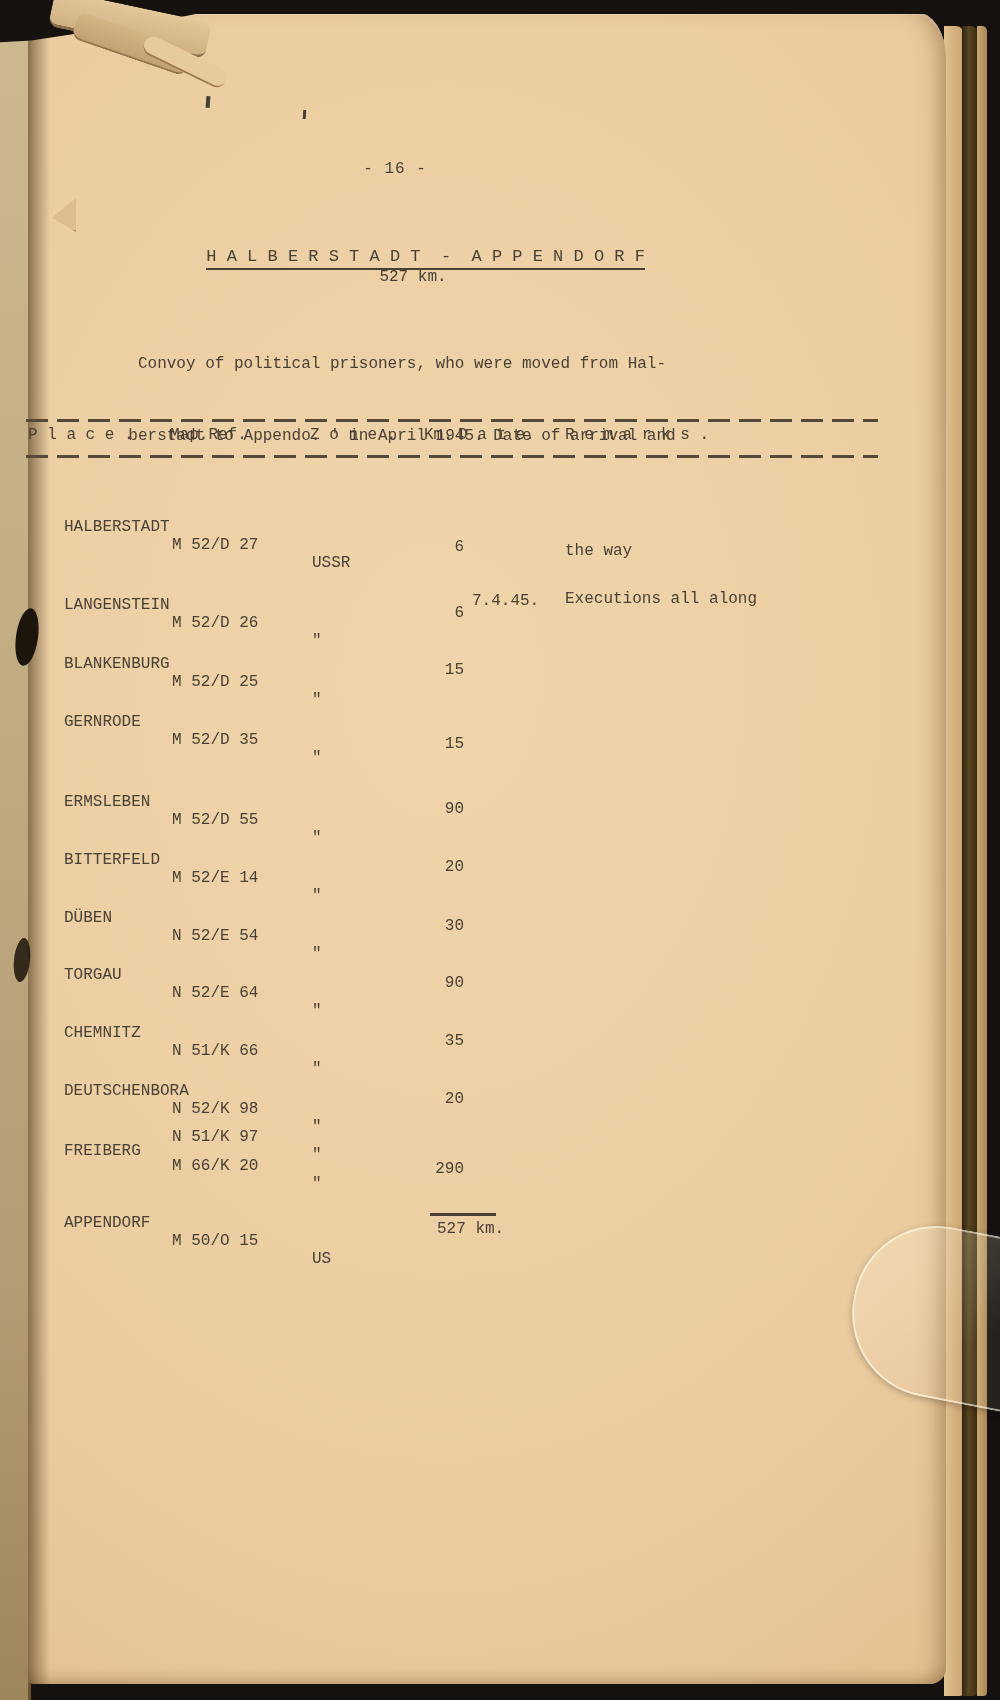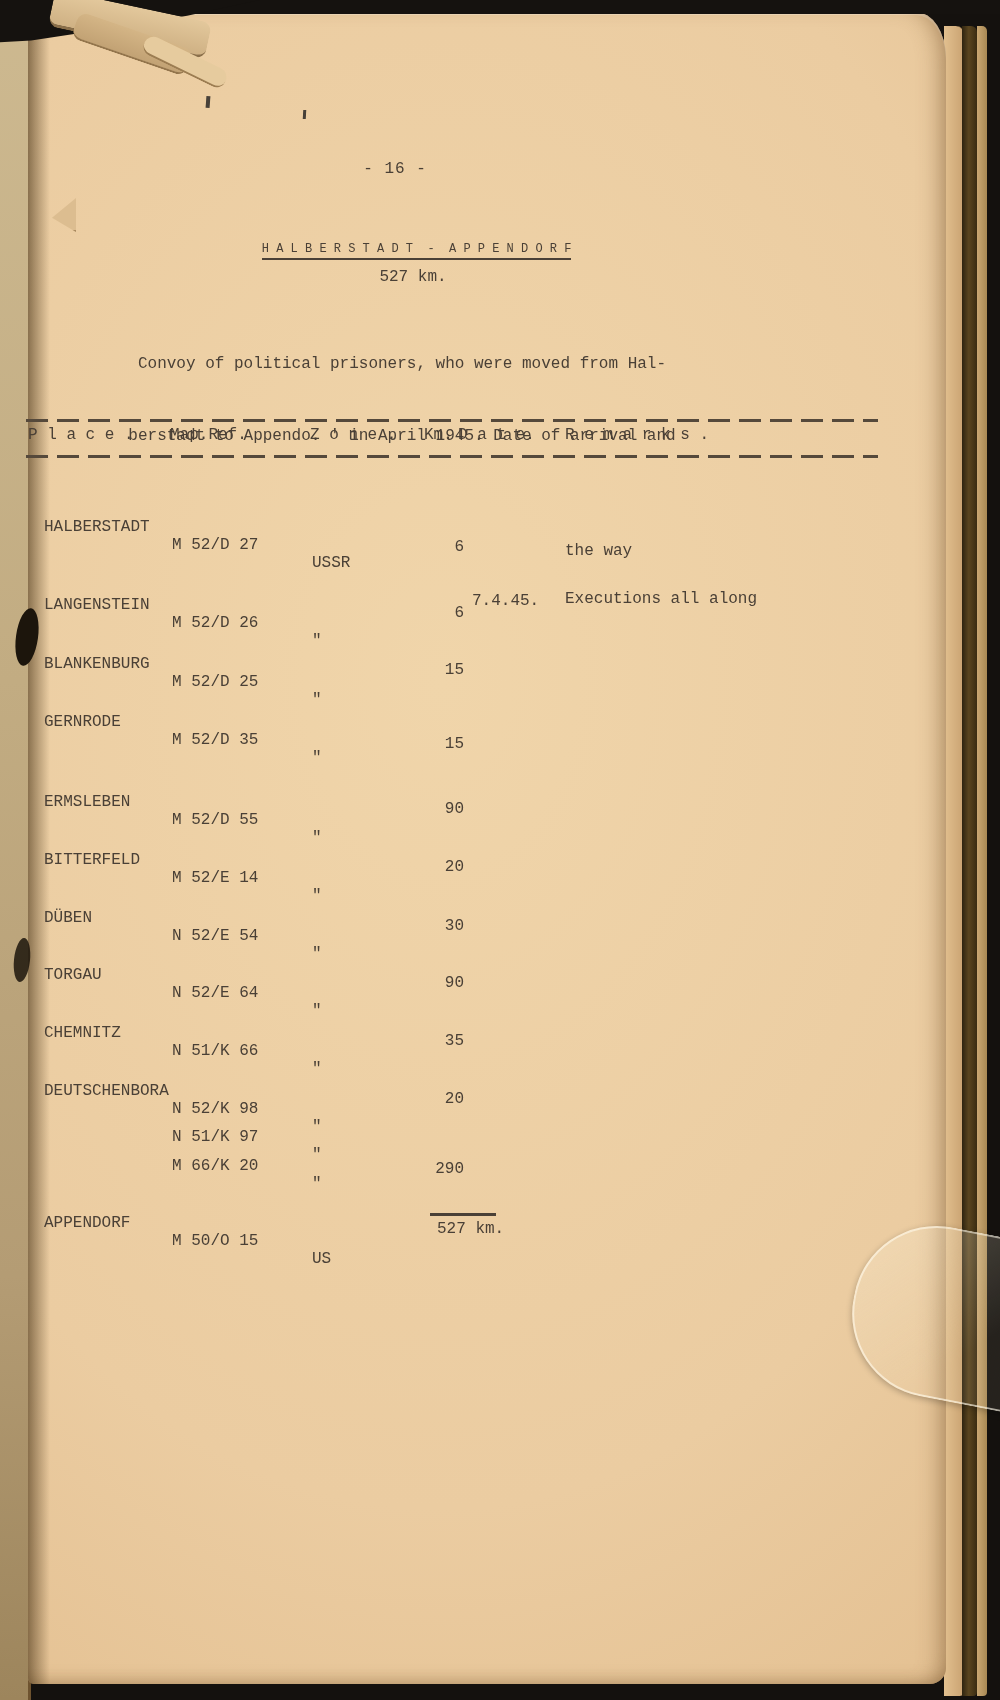--- a/index.html
+++ b/index.html
@@ -62,35 +62,35 @@
   .stray{position:absolute; z-index:21; background:#474038;}
   .stray.m1{left:206px; top:96px; width:4px; height:12px; transform:rotate(4deg);}
   .stray.m2{left:303px; top:110px; width:3px; height:9px; transform:rotate(3deg);}
 
   
   .content{position:absolute; inset:0; z-index:20; color:#4a4036; font-weight:normal; font-size:16px;}
   .content div, .content span{white-space:pre;}
   .pageno{position:absolute; left:45px; top:160px; width:700px; text-align:center; letter-spacing:1px;}
   .route-title{
     position:absolute; left:45px; top:228px; width:700px; text-align:center;
-    font-size:12px;
+    font-size:17px;
   }
   .route-title .t-inner{display:inline-block; border-bottom:2px solid #4a4036; padding-bottom:2px;}
   .route-km{position:absolute; left:63px; top:268px; width:700px; text-align:center;}
   .intro{position:absolute; left:52px; top:304px; width:700px; text-align:center; line-height:24px;}
   .dash{
     position:absolute; left:26px; width:852px; height:3px;
     background:repeating-linear-gradient(90deg,#55493b 0 22px, rgba(85,73,59,0) 22px 31px);
   }
   .dash.d1{top:419px;} .dash.d2{top:455px;}
   .thead span{position:absolute; top:426px;}
   .h-place{left:28px;} .h-mapref{left:170px;} .h-zone{left:310px;}
   .h-km{left:424px;} .h-date{left:458px;} .h-remarks{left:565px;}
   .trow{position:absolute; left:0; width:1000px; height:22px;}
-  .c-place{position:absolute; left:12px;padding-left:32px;}
+  .c-place{position:absolute; left:32px;padding-left:32px;}
   .c-mapref{position:absolute; left:172px;}
   .c-zone{position:absolute; left:312px;}
   .c-date{position:absolute; left:472px;margin-top:20px;}
   .c-remarks{position:absolute; left:565px;}
   .kmval{position:absolute; left:408px; width:56px; text-align:right;}
   .total-rule{position:absolute; left:430px; top:1213px; width:66px; height:3px; background:#4a4036;}
   .total-label{position:absolute; left:437px; top:1220px;}
 </style>
 </head>
 <body>
@@ -212,20 +212,23 @@
       <span class="c-place">DEUTSCHENBORA</span>
       <span class="c-mapref">N 52/K 98</span>
       <span class="c-zone">"</span>
     </div>
     <div class="kmval" style="top:1090px">20</div>
 
     <div class="trow" style="top:1110px">
       <span class="c-mapref">N 51/K 97</span>
       <span class="c-zone">"</span>
     </div>
+    <div class="trow" style="top:1124px">
+      <span class="c-place">FREIBERG</span>
+    </div>
     <div class="trow" style="top:1139px">
       <span class="c-mapref">M 66/K 20</span>
       <span class="c-zone">"</span>
     </div>
     <div class="kmval" style="top:1160px">290</div>
 
     <div class="trow" style="top:1196px">
       <span class="c-place">APPENDORF</span>
       <span class="c-mapref">M 50/O 15</span>
       <span class="c-zone">US</span>

